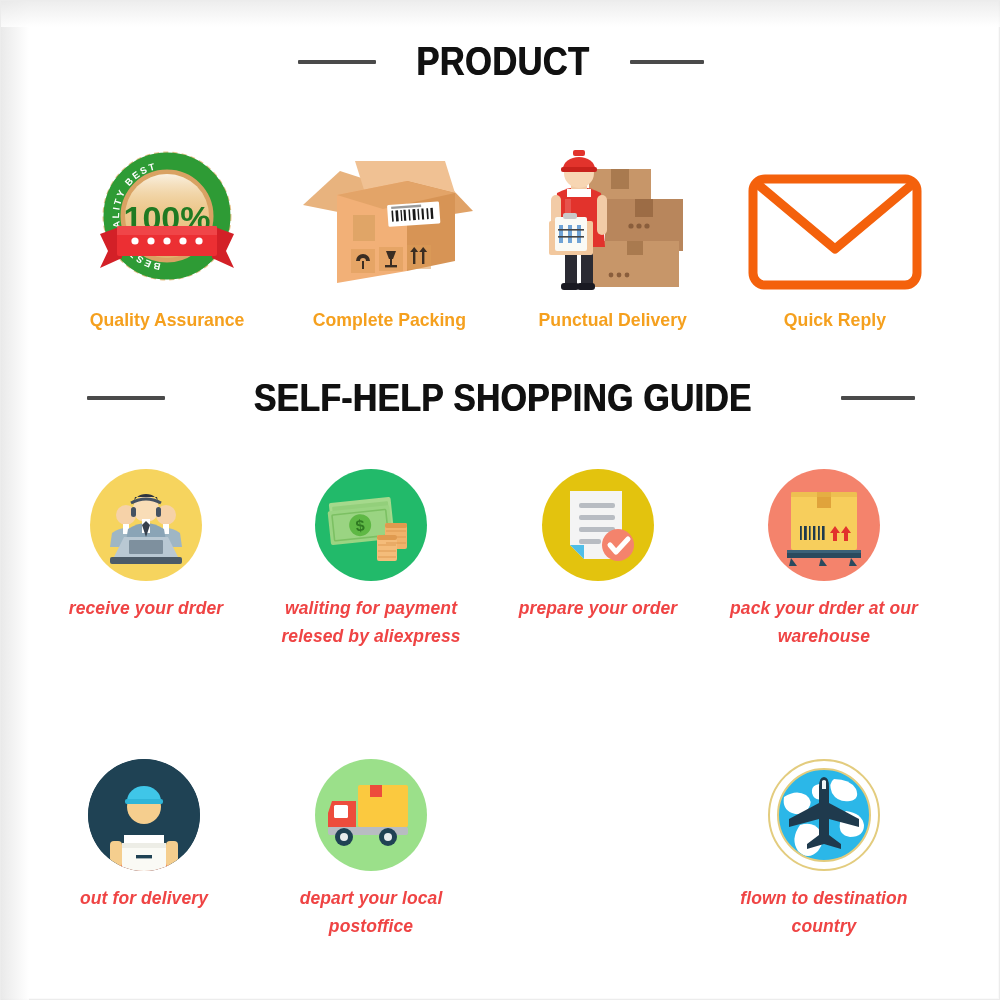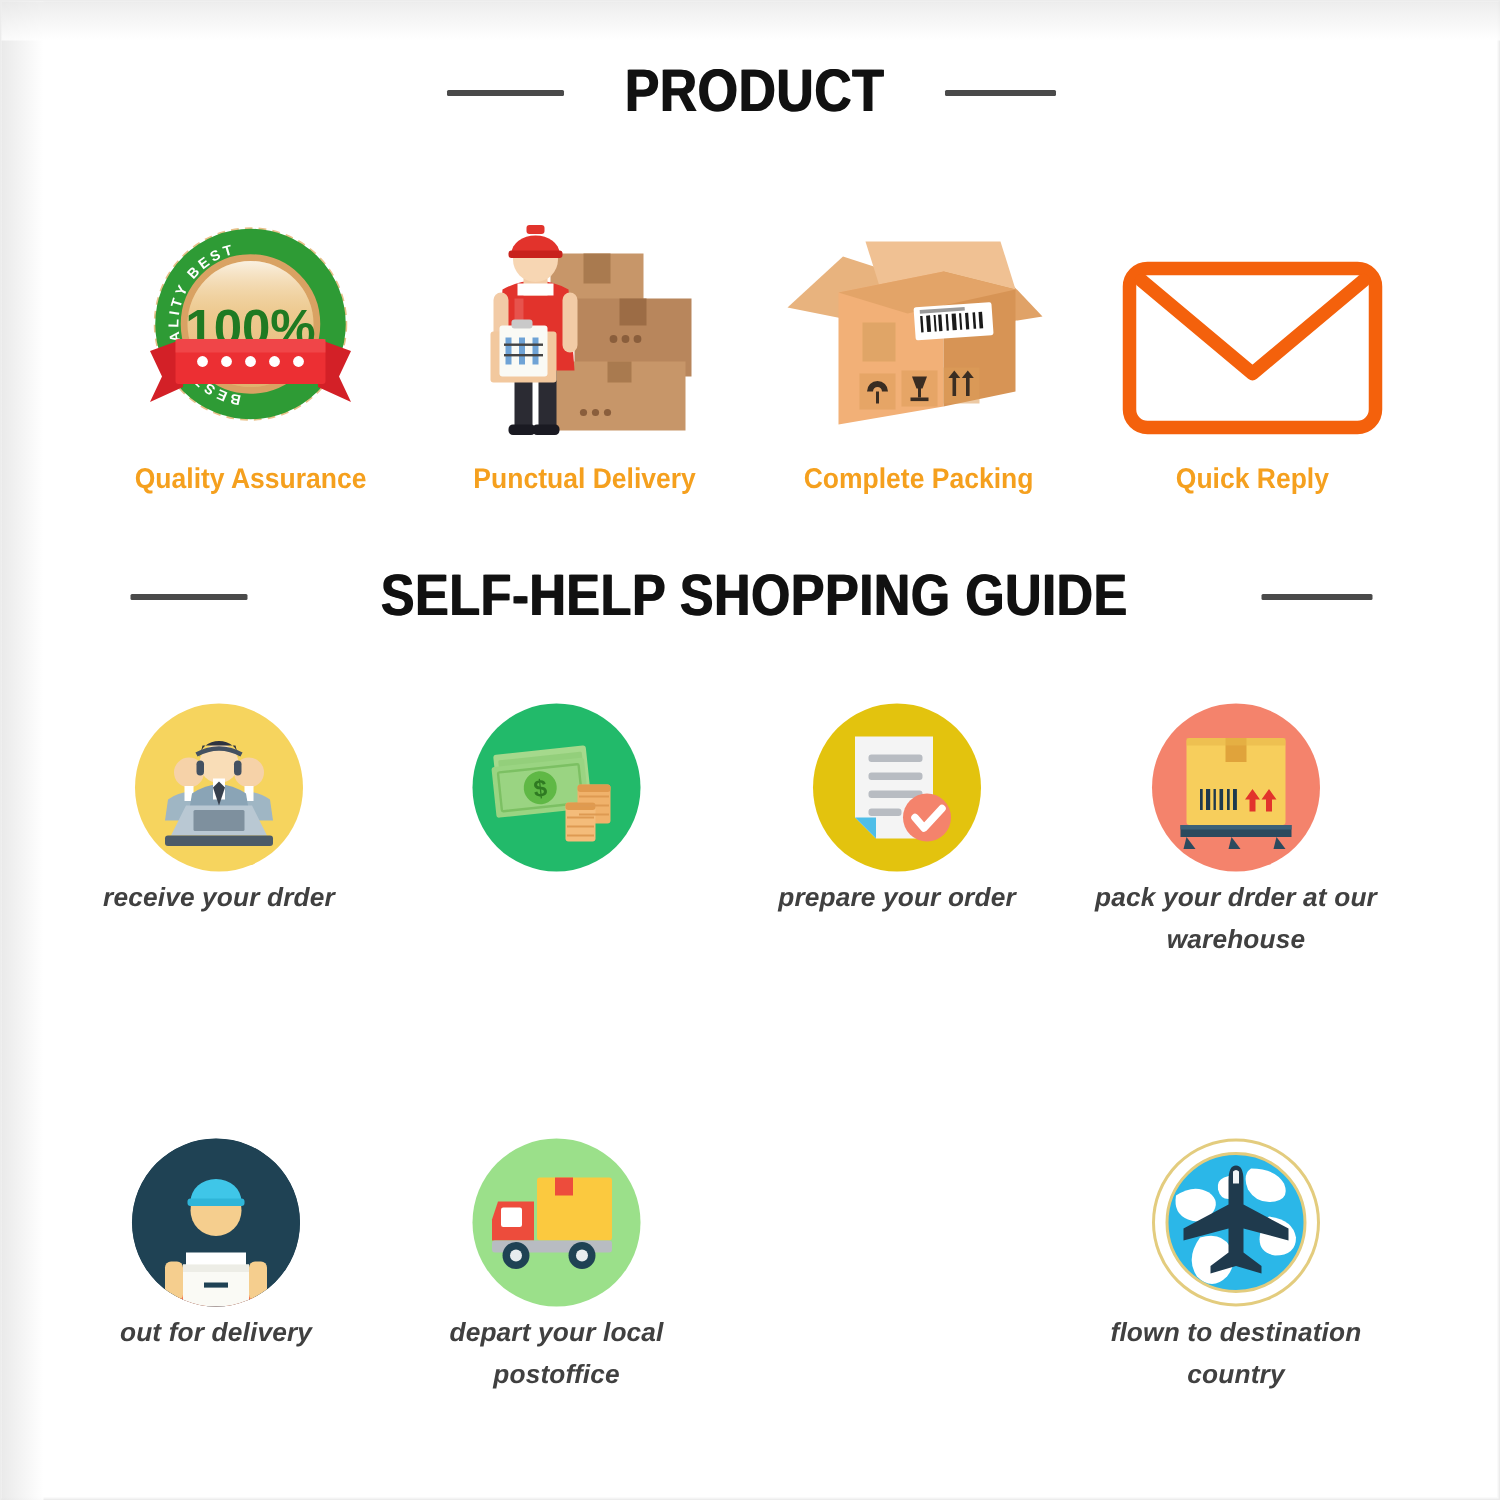--- a/index.html
+++ b/index.html
@@ -74,24 +74,24 @@
   .node {
     position: absolute; width: 230px;
     display: flex; flex-direction: column; align-items: center;
   }
   .bubble {
     width: 112px; height: 112px; border-radius: 50%;
     display: flex; align-items: center; justify-content: center;
     overflow: hidden; position: relative;
   }
   .node .label {
-    margin-top: 3px; width: 215px; text-align: center;
+    margin-top: 13px; width: 215px; text-align: center;
     font-family: "Liberation Sans", sans-serif;
     font-weight: 700; font-style: italic; font-size: 17.5px;
-    line-height: 1.62; color: #404040; letter-spacing: .1px;
+    line-height: 1.62; color: #ef4444; letter-spacing: .1px;
   }
   .node.r1-0 { left: 30px; }  .node.r1-1 { left: 255px; }
   .node.r1-2 { left: 482px; } .node.r1-3 { left: 708px; }
   .node.r2-0 { left: 28px; }  .node.r2-1 { left: 255px; }
   .node.r2-2 { left: 482px; } .node.r2-3 { left: 708px; }
 
   svg { display: block; overflow: visible; }
 </style>
 </head>
 <body>
@@ -142,20 +142,68 @@
               <circle cx="107" cy="93" r="3.6"></circle>
             </g>
           </g>
         </svg>
       </div>
       <div class="caption">Quality Assurance</div>
     </div>
 
     <div class="feature">
       <div class="art">
+        <svg width="190" height="140" viewBox="0 0 190 140">
+          <path d="M45 18 L8 52 L48 60 L82 30 Z" fill="#E8B37E"></path>
+          <path d="M140 18 L178 58 L140 64 L108 32 Z" fill="#E0A267"></path>
+          <path d="M60 8 L150 8 L160 40 L70 40 Z" fill="#F0C193"></path>
+          <path d="M60 8 L70 40 L48 44 L40 14 Z" fill="#D69C5F" opacity=".0"></path>
+          <path d="M42 42 L112 28 L112 118 L42 130 Z" fill="#F2B077"></path>
+          <path d="M112 28 L160 40 L160 108 L112 118 Z" fill="#D79455"></path>
+          <path d="M42 42 L112 28 L160 40 L88 56 Z" fill="#E3A468"></path>
+          <rect x="92" y="52" width="52" height="22" rx="1.5" fill="#FFFFFF" transform="rotate(-4 92 52)"></rect>
+          <g transform="rotate(-4 92 52)">
+            <g fill="#1a1a1a">
+              <rect x="96" y="58" width="1.6" height="11"></rect>
+                <rect x="100" y="58" width="2.6" height="11"></rect>
+              <rect x="105" y="58" width="1.3" height="11"></rect>
+                <rect x="108" y="58" width="2.2" height="11"></rect>
+              <rect x="113" y="58" width="1.5" height="11"></rect>
+                <rect x="117" y="58" width="2.8" height="11"></rect>
+              <rect x="122" y="58" width="1.4" height="11"></rect>
+                <rect x="126" y="58" width="2.1" height="11"></rect>
+              <rect x="131" y="58" width="1.7" height="11"></rect>
+                <rect x="135" y="58" width="2.4" height="11"></rect>
+            </g>
+            <rect x="96" y="54" width="30" height="2.4" fill="#9a9a9a"></rect>
+          </g>
+          <rect x="58" y="62" width="22" height="26" fill="#E0A567"></rect>
+          <g>
+            <rect x="56" y="96" width="24" height="24" fill="#DC9C5A" opacity=".55"></rect>
+            <path d="M68 101 a7 7 0 0 1 7 7 h-4 a3 3 0 0 0 -6 0 h-4 a7 7 0 0 1 7 -7z" fill="#3a2d22"></path>
+            <rect x="67" y="108" width="2" height="8" fill="#3a2d22"></rect>
+            <rect x="84" y="94" width="24" height="24" fill="#DC9C5A" opacity=".55"></rect>
+            <path d="M91 98 h10 l-3 8 h-4 z" fill="#3a2d22"></path>
+            <rect x="95" y="105" width="2" height="7" fill="#3a2d22"></rect>
+            <rect x="90" y="112" width="12" height="2.4" fill="#3a2d22"></rect>
+            <rect x="112" y="92" width="24" height="24" fill="#DC9C5A" opacity=".55"></rect>
+            <g fill="#3a2d22">
+              <rect x="118" y="98" width="2.4" height="13"></rect>
+                <path d="M119.2 94 l4 5 h-8 z"></path>
+              <rect x="127" y="98" width="2.4" height="13"></rect>
+                <path d="M128.2 94 l4 5 h-8 z"></path>
+            </g>
+          </g>
+        </svg>
+      </div>
+      <div class="caption">Complete Packing</div>
+    </div>
+
+    <div class="feature">
+      <div class="art">
         <svg width="170" height="152" viewBox="0 0 170 152">
           <rect x="62" y="28" width="62" height="58" fill="#C79669"></rect>
           <rect x="84" y="28" width="18" height="20" fill="#A97A4F"></rect>
           <rect x="78" y="58" width="78" height="52" fill="#B8865C"></rect>
           <rect x="108" y="58" width="18" height="18" fill="#9C6C45"></rect>
           <g fill="#8A5E3C">
               <circle cx="104" cy="85" r="2.6"></circle>
               <circle cx="112" cy="85" r="2.6"></circle>
               <circle cx="120" cy="85" r="2.6"></circle>
             </g>
@@ -192,68 +240,20 @@
               <rect x="31" y="88" width="26" height="1.6"></rect>
               <rect x="31" y="95" width="26" height="1.6"></rect>
             </g>
         </svg>
       </div>
       <div class="caption">Punctual Delivery</div>
     </div>
 
     <div class="feature">
       <div class="art">
-        <svg width="190" height="140" viewBox="0 0 190 140">
-          <path d="M45 18 L8 52 L48 60 L82 30 Z" fill="#E8B37E"></path>
-          <path d="M140 18 L178 58 L140 64 L108 32 Z" fill="#E0A267"></path>
-          <path d="M60 8 L150 8 L160 40 L70 40 Z" fill="#F0C193"></path>
-          <path d="M60 8 L70 40 L48 44 L40 14 Z" fill="#D69C5F" opacity=".0"></path>
-          <path d="M42 42 L112 28 L112 118 L42 130 Z" fill="#F2B077"></path>
-          <path d="M112 28 L160 40 L160 108 L112 118 Z" fill="#D79455"></path>
-          <path d="M42 42 L112 28 L160 40 L88 56 Z" fill="#E3A468"></path>
-          <rect x="92" y="52" width="52" height="22" rx="1.5" fill="#FFFFFF" transform="rotate(-4 92 52)"></rect>
-          <g transform="rotate(-4 92 52)">
-            <g fill="#1a1a1a">
-              <rect x="96" y="58" width="1.6" height="11"></rect>
-                <rect x="100" y="58" width="2.6" height="11"></rect>
-              <rect x="105" y="58" width="1.3" height="11"></rect>
-                <rect x="108" y="58" width="2.2" height="11"></rect>
-              <rect x="113" y="58" width="1.5" height="11"></rect>
-                <rect x="117" y="58" width="2.8" height="11"></rect>
-              <rect x="122" y="58" width="1.4" height="11"></rect>
-                <rect x="126" y="58" width="2.1" height="11"></rect>
-              <rect x="131" y="58" width="1.7" height="11"></rect>
-                <rect x="135" y="58" width="2.4" height="11"></rect>
-            </g>
-            <rect x="96" y="54" width="30" height="2.4" fill="#9a9a9a"></rect>
-          </g>
-          <rect x="58" y="62" width="22" height="26" fill="#E0A567"></rect>
-          <g>
-            <rect x="56" y="96" width="24" height="24" fill="#DC9C5A" opacity=".55"></rect>
-            <path d="M68 101 a7 7 0 0 1 7 7 h-4 a3 3 0 0 0 -6 0 h-4 a7 7 0 0 1 7 -7z" fill="#3a2d22"></path>
-            <rect x="67" y="108" width="2" height="8" fill="#3a2d22"></rect>
-            <rect x="84" y="94" width="24" height="24" fill="#DC9C5A" opacity=".55"></rect>
-            <path d="M91 98 h10 l-3 8 h-4 z" fill="#3a2d22"></path>
-            <rect x="95" y="105" width="2" height="7" fill="#3a2d22"></rect>
-            <rect x="90" y="112" width="12" height="2.4" fill="#3a2d22"></rect>
-            <rect x="112" y="92" width="24" height="24" fill="#DC9C5A" opacity=".55"></rect>
-            <g fill="#3a2d22">
-              <rect x="118" y="98" width="2.4" height="13"></rect>
-                <path d="M119.2 94 l4 5 h-8 z"></path>
-              <rect x="127" y="98" width="2.4" height="13"></rect>
-                <path d="M128.2 94 l4 5 h-8 z"></path>
-            </g>
-          </g>
-        </svg>
-      </div>
-      <div class="caption">Complete Packing</div>
-    </div>
-
-    <div class="feature">
-      <div class="art">
         <svg width="180" height="128" viewBox="0 0 180 128">
           <rect x="8" y="14" width="164" height="106" rx="12" fill="none" stroke="#F4610C" stroke-width="9"></rect>
           <path d="M16 22 L90 84 L164 22" fill="none" stroke="#F4610C" stroke-width="9" stroke-linecap="round" stroke-linejoin="round"></path>
         </svg>
       </div>
       <div class="caption">Quick Reply</div>
     </div>
   </div>
 
   <div class="heading" id="heading-guide">
@@ -313,20 +313,21 @@
                 <line x1="61" y1="52" x2="81" y2="52"></line>
                   <line x1="61" y1="58" x2="81" y2="58"></line>
                 <line x1="61" y1="64" x2="81" y2="64"></line>
                   <line x1="53" y1="66" x2="71" y2="66"></line>
                 <line x1="53" y1="72" x2="71" y2="72"></line>
                   <line x1="53" y1="78" x2="71" y2="78"></line>
               </g>
             </g>
           </svg>
         </div>
+        <div class="label">waliting for payment relesed by aliexpress</div>
       </div>
 
       <div class="node r1-2">
         <div class="bubble" style="background:#E3C30E">
           <svg width="88" height="88" viewBox="0 0 88 88">
             <path d="M16 10 h52 v68 h-38 l-14 -14 z" fill="#F4F4F4"></path>
             <path d="M16 64 h14 v14 z" fill="#4FBEE8"></path>
             <g fill="#B8BCC2">
               <rect x="25" y="22" width="36" height="5" rx="2"></rect>
               <rect x="25" y="34" width="36" height="5" rx="2"></rect>

